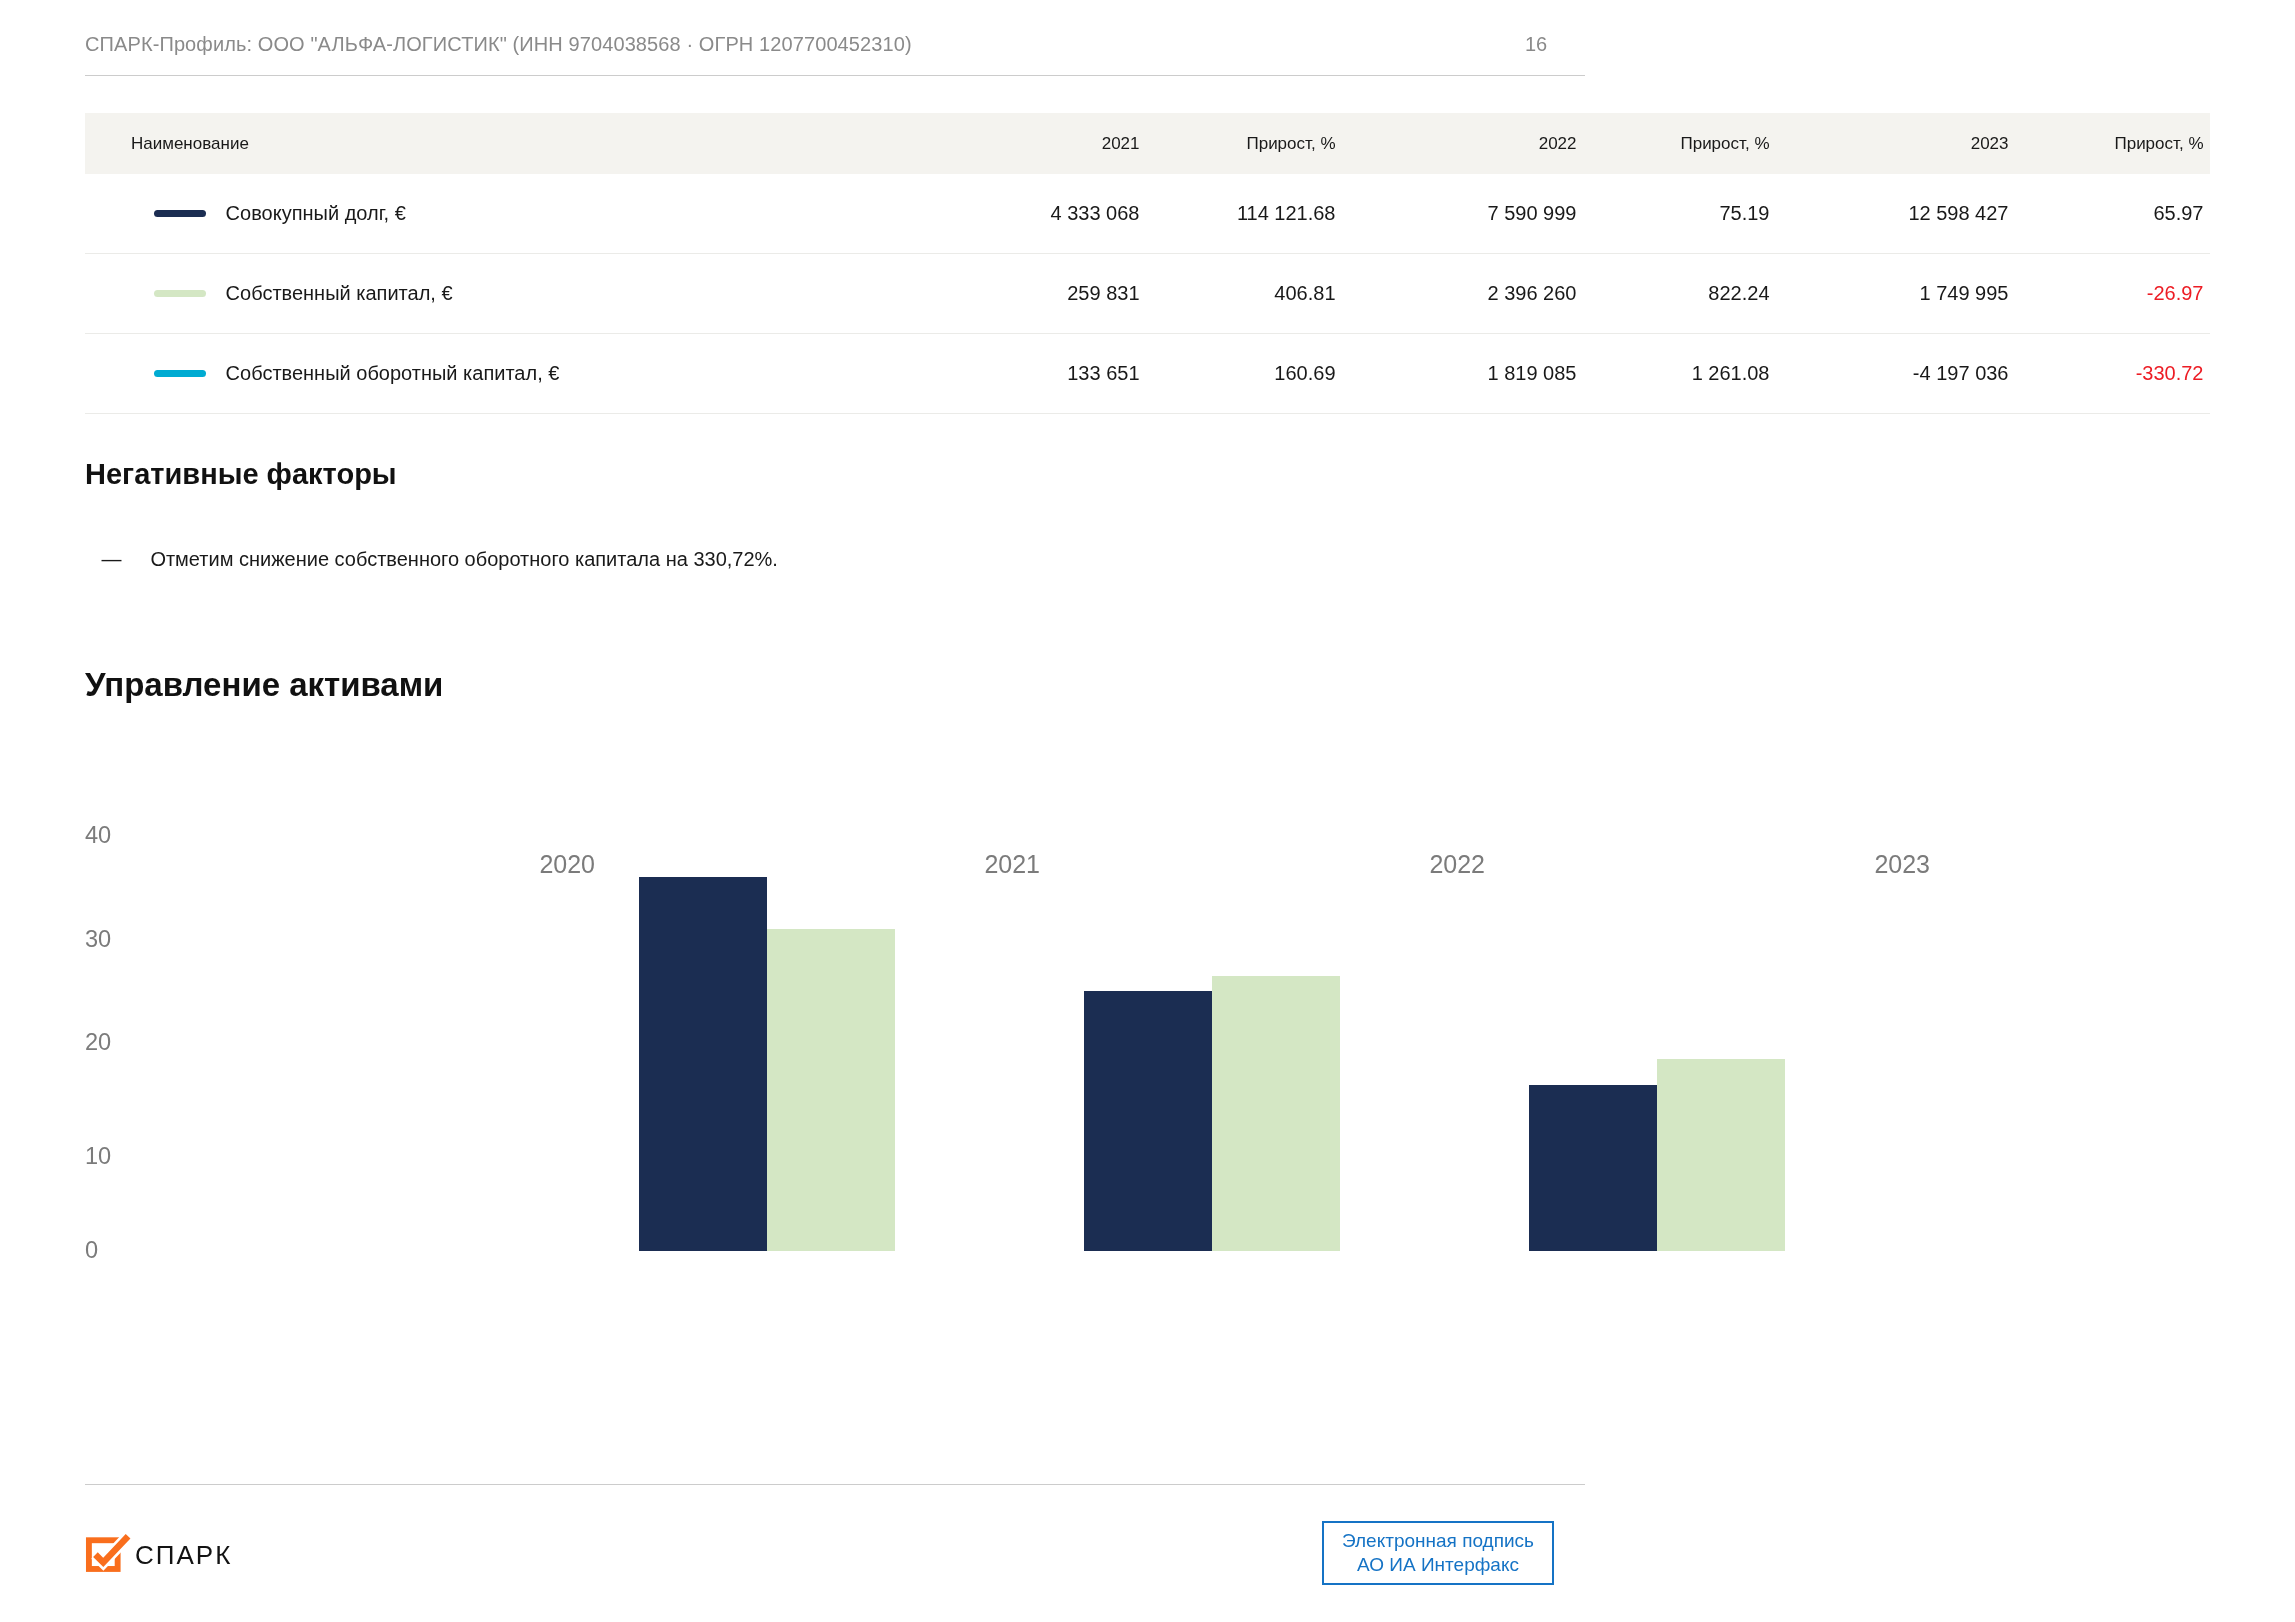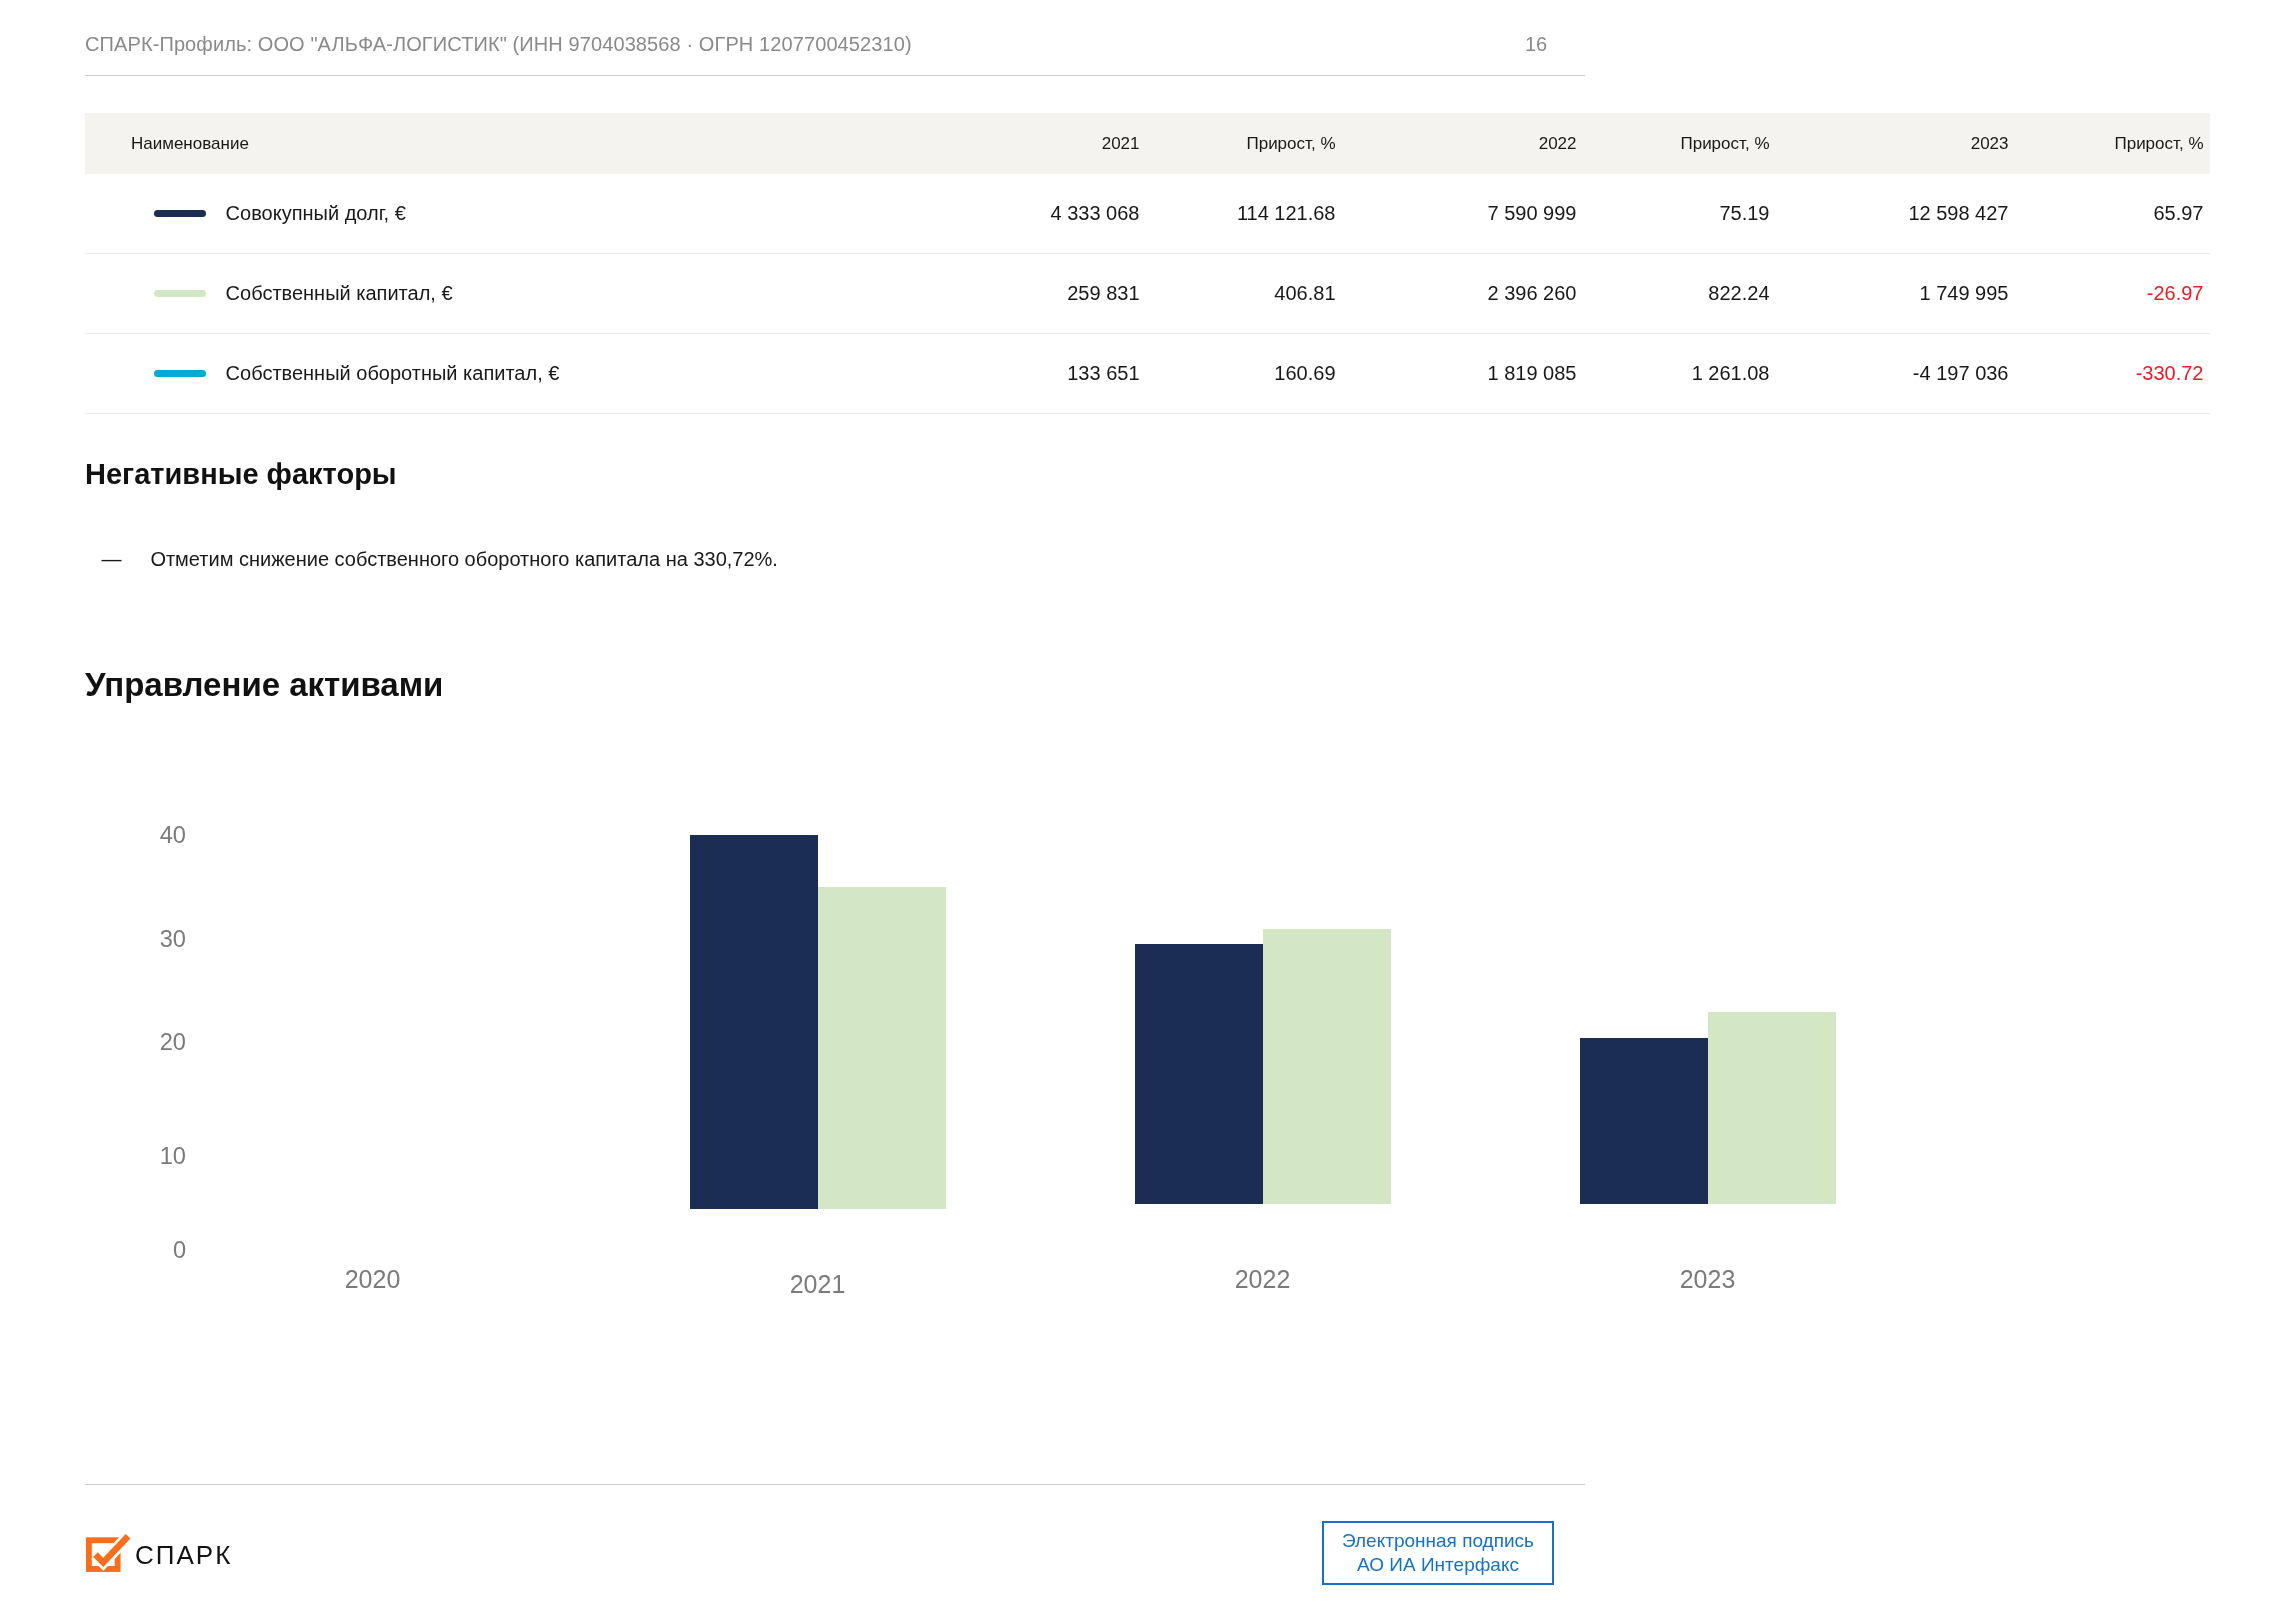--- a/index.html
+++ b/index.html
@@ -27,23 +27,23 @@
 
   
   .neg-title{position:absolute;left:85px;top:458px;margin:0;font-size:29px;font-weight:bold;color:#111111;}
   .bullet{position:absolute;left:85px;top:548px;display:flex;font-size:20px;color:#191919;}
   .bullet .dash{width:49px;margin-left:16.4px;flex:0 0 auto;}
   .asset-title{position:absolute;left:85px;top:666px;margin:0;font-size:33px;font-weight:bold;color:#111111;}
 
   
   .chart{position:absolute;left:85px;top:811px;width:1898px;height:510px;}
   .yaxis{position:absolute;left:0;top:24px;width:101px;height:416px;}
-  .ytick{position:absolute;right:0;width:101px;text-align:right;font-size:23.6px;color:#7b7b7b;line-height:29px;}
+  .ytick{position:absolute;right:0;width:101px;font-size:23.6px;color:#7b7b7b;line-height:29px;}
   .plot{position:absolute;left:65px;top:24px;width:1780px;height:457px;display:flex;}
-  .slot{flex:1 1 0;display:flex;flex-direction:column;align-items:center;gap:46px;}
+  .slot{flex:1 1 0;display:flex;flex-direction:row;align-items:flex-start;gap:46px;}
   .bars{height:416px;display:flex;align-items:flex-end;justify-content:center;width:100%;}
   .bar{width:128px;flex:0 0 auto;}
   .xlabel{margin-top:16.4px;font-size:25px;color:#7b7b7b;line-height:26px;}
 
   
   .footer-rule{position:absolute;left:85px;top:1484px;width:1500px;height:1.3px;background:#cccccc;}
   .logo{position:absolute;left:85px;top:1531px;display:flex;align-items:center;}
   .logo svg{display:block;}
   .logo-text{margin-left:3px;font-size:26px;font-weight:normal;letter-spacing:2px;color:#131313;margin-top:6.5px;}
   .sig-box{position:absolute;left:1322px;top:1521px;width:232px;height:64px;border:2.6px solid #1573c5;

